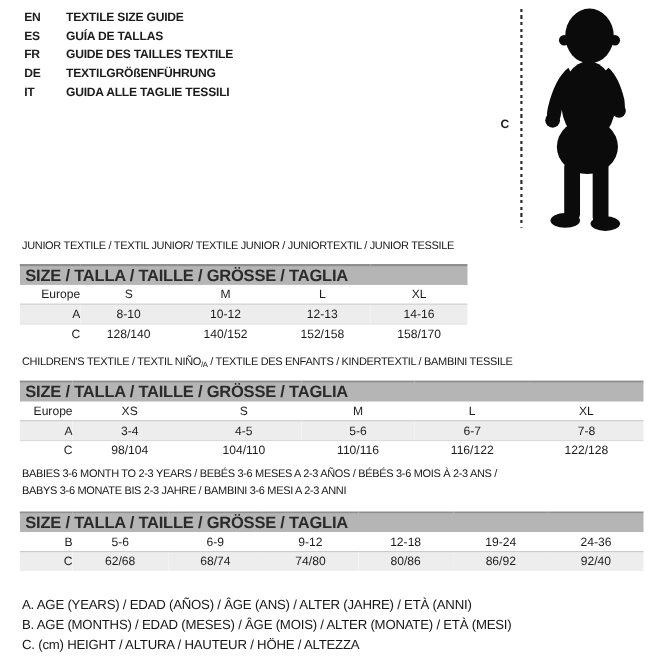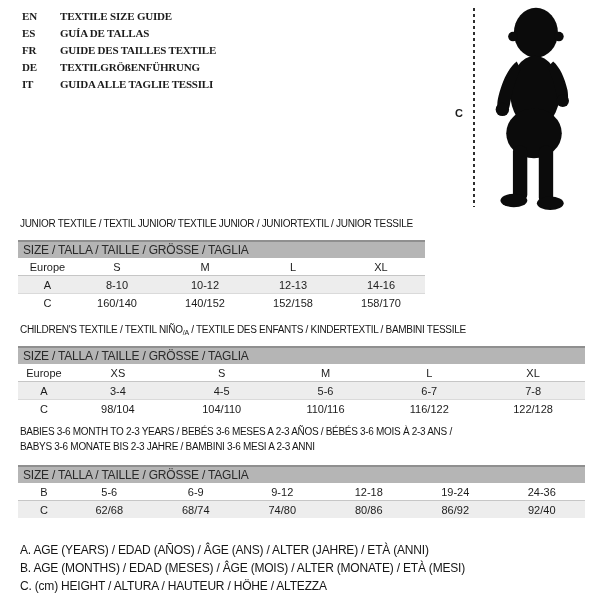--- a/index.html
+++ b/index.html
@@ -3,42 +3,42 @@
 <meta charset="utf-8">
 <style>
   html,body{margin:0;padding:0;}
   body{
     width:600px;height:600px;position:relative;background:#ffffff;
     font-family:"Liberation Sans","DejaVu Sans",sans-serif;
     color:#1c1c1c;overflow:hidden;
   }
   
   .lang-list{position:absolute;left:22px;top:8px;}
-  .lang-row{display:flex;line-height:17px;font-size:11px;font-weight:bold;letter-spacing:-0.2px;font-family:Liberation Serif, serif;}
+  .lang-row{display:flex;line-height:17px;font-size:11px;font-weight:bold;letter-spacing:-0.2px;}
   .lang-code{width:38px;flex:0 0 38px;}
   
   .measure-line{
     position:absolute;left:473px;top:8px;width:2px;height:199px;
     background:repeating-linear-gradient(to bottom,#2e2e2e 0 3px,transparent 3px 6px);
   }
   .measure-label{position:absolute;left:455px;top:107px;font-size:11px;font-weight:bold;}
   .baby-svg{position:absolute;left:486px;top:4px;}
   
   .sec-title{
     position:absolute;left:20px;font-size:10px;font-weight:normal;
     letter-spacing:-0.3px;white-space:nowrap;line-height:15px;color:#161616;
   }
   .sub{font-size:7px;vertical-align:-2px;}
   
   table{border-collapse:collapse;table-layout:fixed;position:absolute;}
   td{padding:0;font-size:11px;height:17px;vertical-align:middle;text-align:center;overflow:hidden;}
-  td.rowlabel{text-align:center;padding-left:4px;}
+  td.rowlabel{text-align:right;padding-left:4px;}
   tr.size-bar td{
     background:#b5b5b5;border-top:2px solid #8f8f8f;height:16px;
-    font-size:12px;font-weight:normal;letter-spacing:-0.2px;color:#2a2a2a;
+    font-size:15px;font-weight:bold;letter-spacing:-0.2px;color:#2a2a2a;
     text-align:left;padding-left:5px;
   }
   tr.data-row td{border-top:1px solid #dadada;}
   tr.shaded td{background:#ededed;border-top:1px solid #c6c6c6;}
   #table-junior{left:18px;top:240px;width:407px;}
   #table-children{left:18px;top:346px;width:567px;}
   #table-babies{left:18px;top:465px;width:567px;}
   
   .footnotes{position:absolute;left:20px;top:541px;}
   .footnote{font-size:12px;font-weight:normal;letter-spacing:-0.2px;line-height:18px;white-space:nowrap;color:#161616;}
@@ -111,21 +111,21 @@
     </tr>
     <tr class="data-row shaded">
       <td class="rowlabel">A</td>
       <td>8-10</td>
       <td>10-12</td>
       <td>12-13</td>
       <td>14-16</td>
     </tr>
     <tr class="data-row">
       <td class="rowlabel">C</td>
-      <td>160/140</td>
+      <td>128/140</td>
       <td>140/152</td>
       <td>152/158</td>
       <td>158/170</td>
     </tr>
   </tbody>
 </table>
 
 <div class="sec-title" style="top:322px"><span>CHILDREN'S TEXTILE / TEXTIL NIÑO</span><span class="sub">/A</span><span> / TEXTILE DES ENFANTS / KINDERTEXTIL / BAMBINI TESSILE</span></div>
 <table id="table-children">
   <colgroup>

